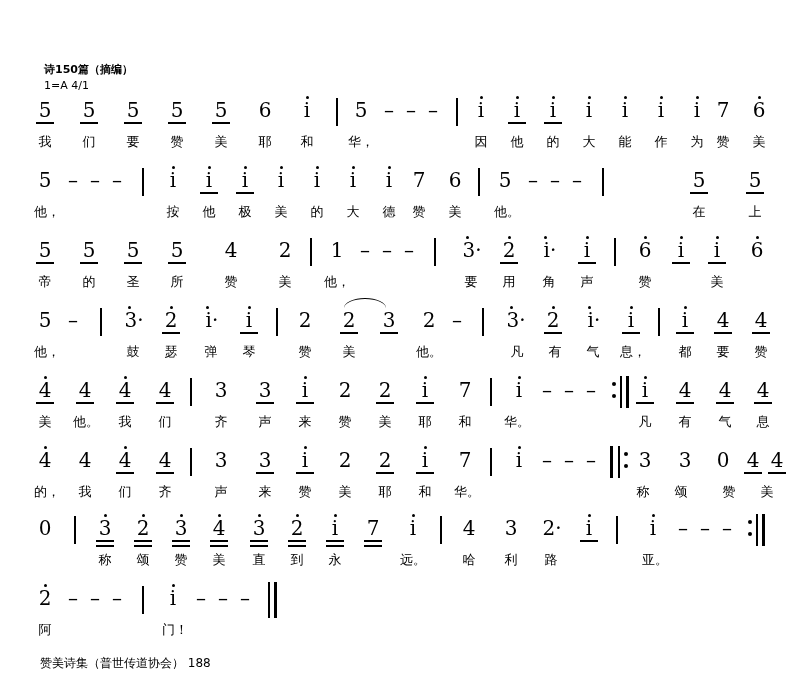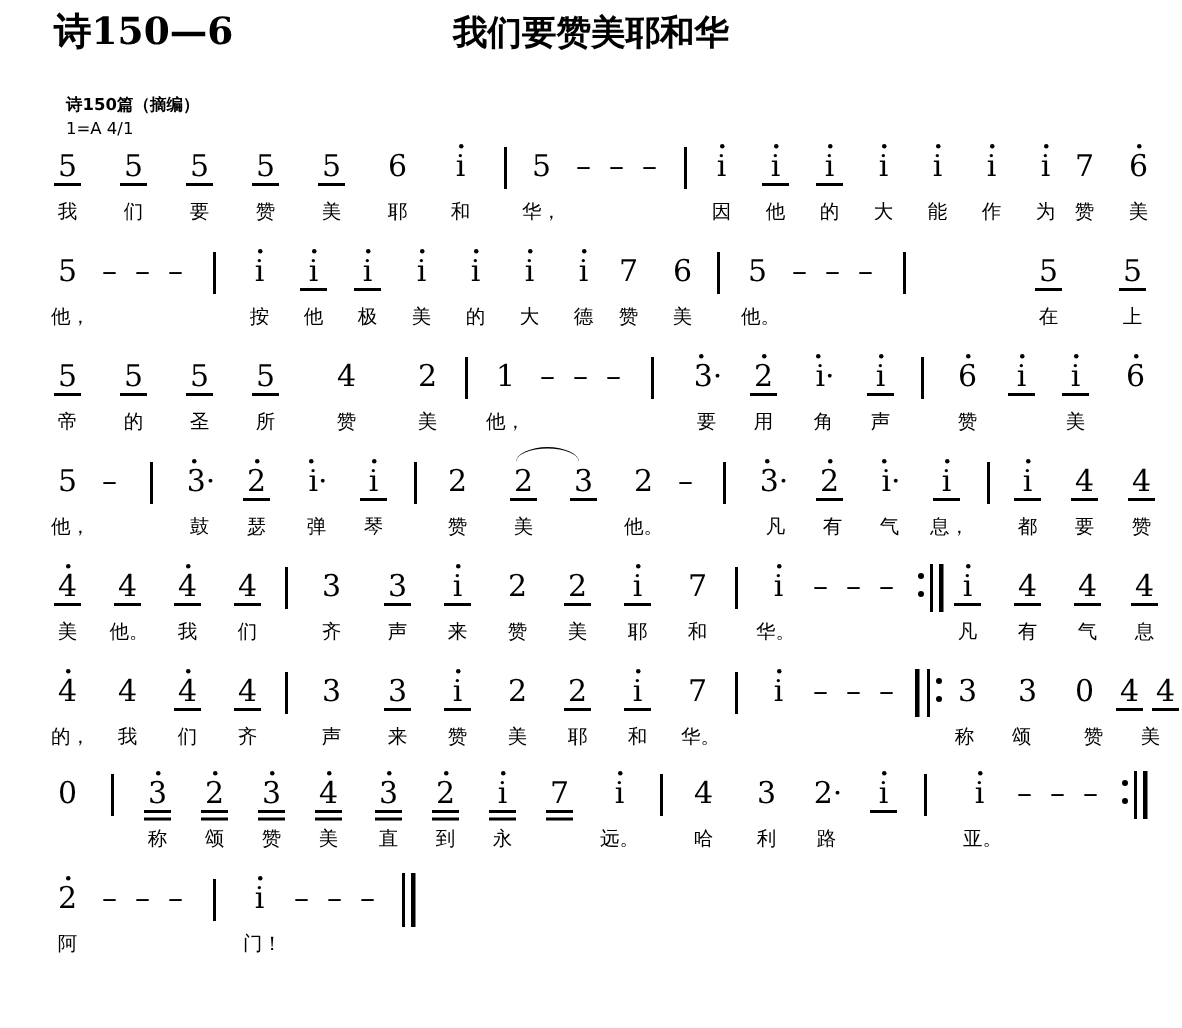--- a/index.html
+++ b/index.html
@@ -146,22 +146,20 @@
     top: 655px;
     font-size: 12px;
     font-family: "DejaVu Sans", sans-serif;
   }
 </style>
 </head>
 <body>
 
 <div class="page">
 
-  <div class="hymn-number">诗150—6</div>
-  <div class="hymn-title">我们要赞美耶和华</div>
   <div class="meta-line1">诗150篇（摘编）</div>
   <div class="meta-line2">1=A  4/1</div>
 
   <div class="system" style="top:100px;">
     <div class="note-row">
       <div class="tok num" style="left:36px;top:0;width:18px;">5</div>
       <div class="beam" style="left:36px;top:22px;width:18px;"></div>
       <div class="tok num" style="left:80px;top:0;width:18px;">5</div>
       <div class="beam" style="left:80px;top:22px;width:18px;"></div>
       <div class="tok num" style="left:124px;top:0;width:18px;">5</div>
@@ -608,14 +606,15 @@
       <div class="tok dash" style="left:238px;top:0;width:14px;">–</div>
       <div class="barline" style="left:268px;top:-6px;height:36px;"></div>
       <div class="barline thick" style="left:274px;top:-6px;height:36px;"></div>
     </div>
     <div class="lyric-row">
       <div class="lyr" style="left:32px;top:0;width:26px;">阿</div>
       <div class="lyr" style="left:158px;top:0;width:34px;">门！</div>
     </div>
   </div>
 
+  <div class="footer">赞美诗集（普世传道协会） 188</div>
 
 </div>
 
 </body></html>

